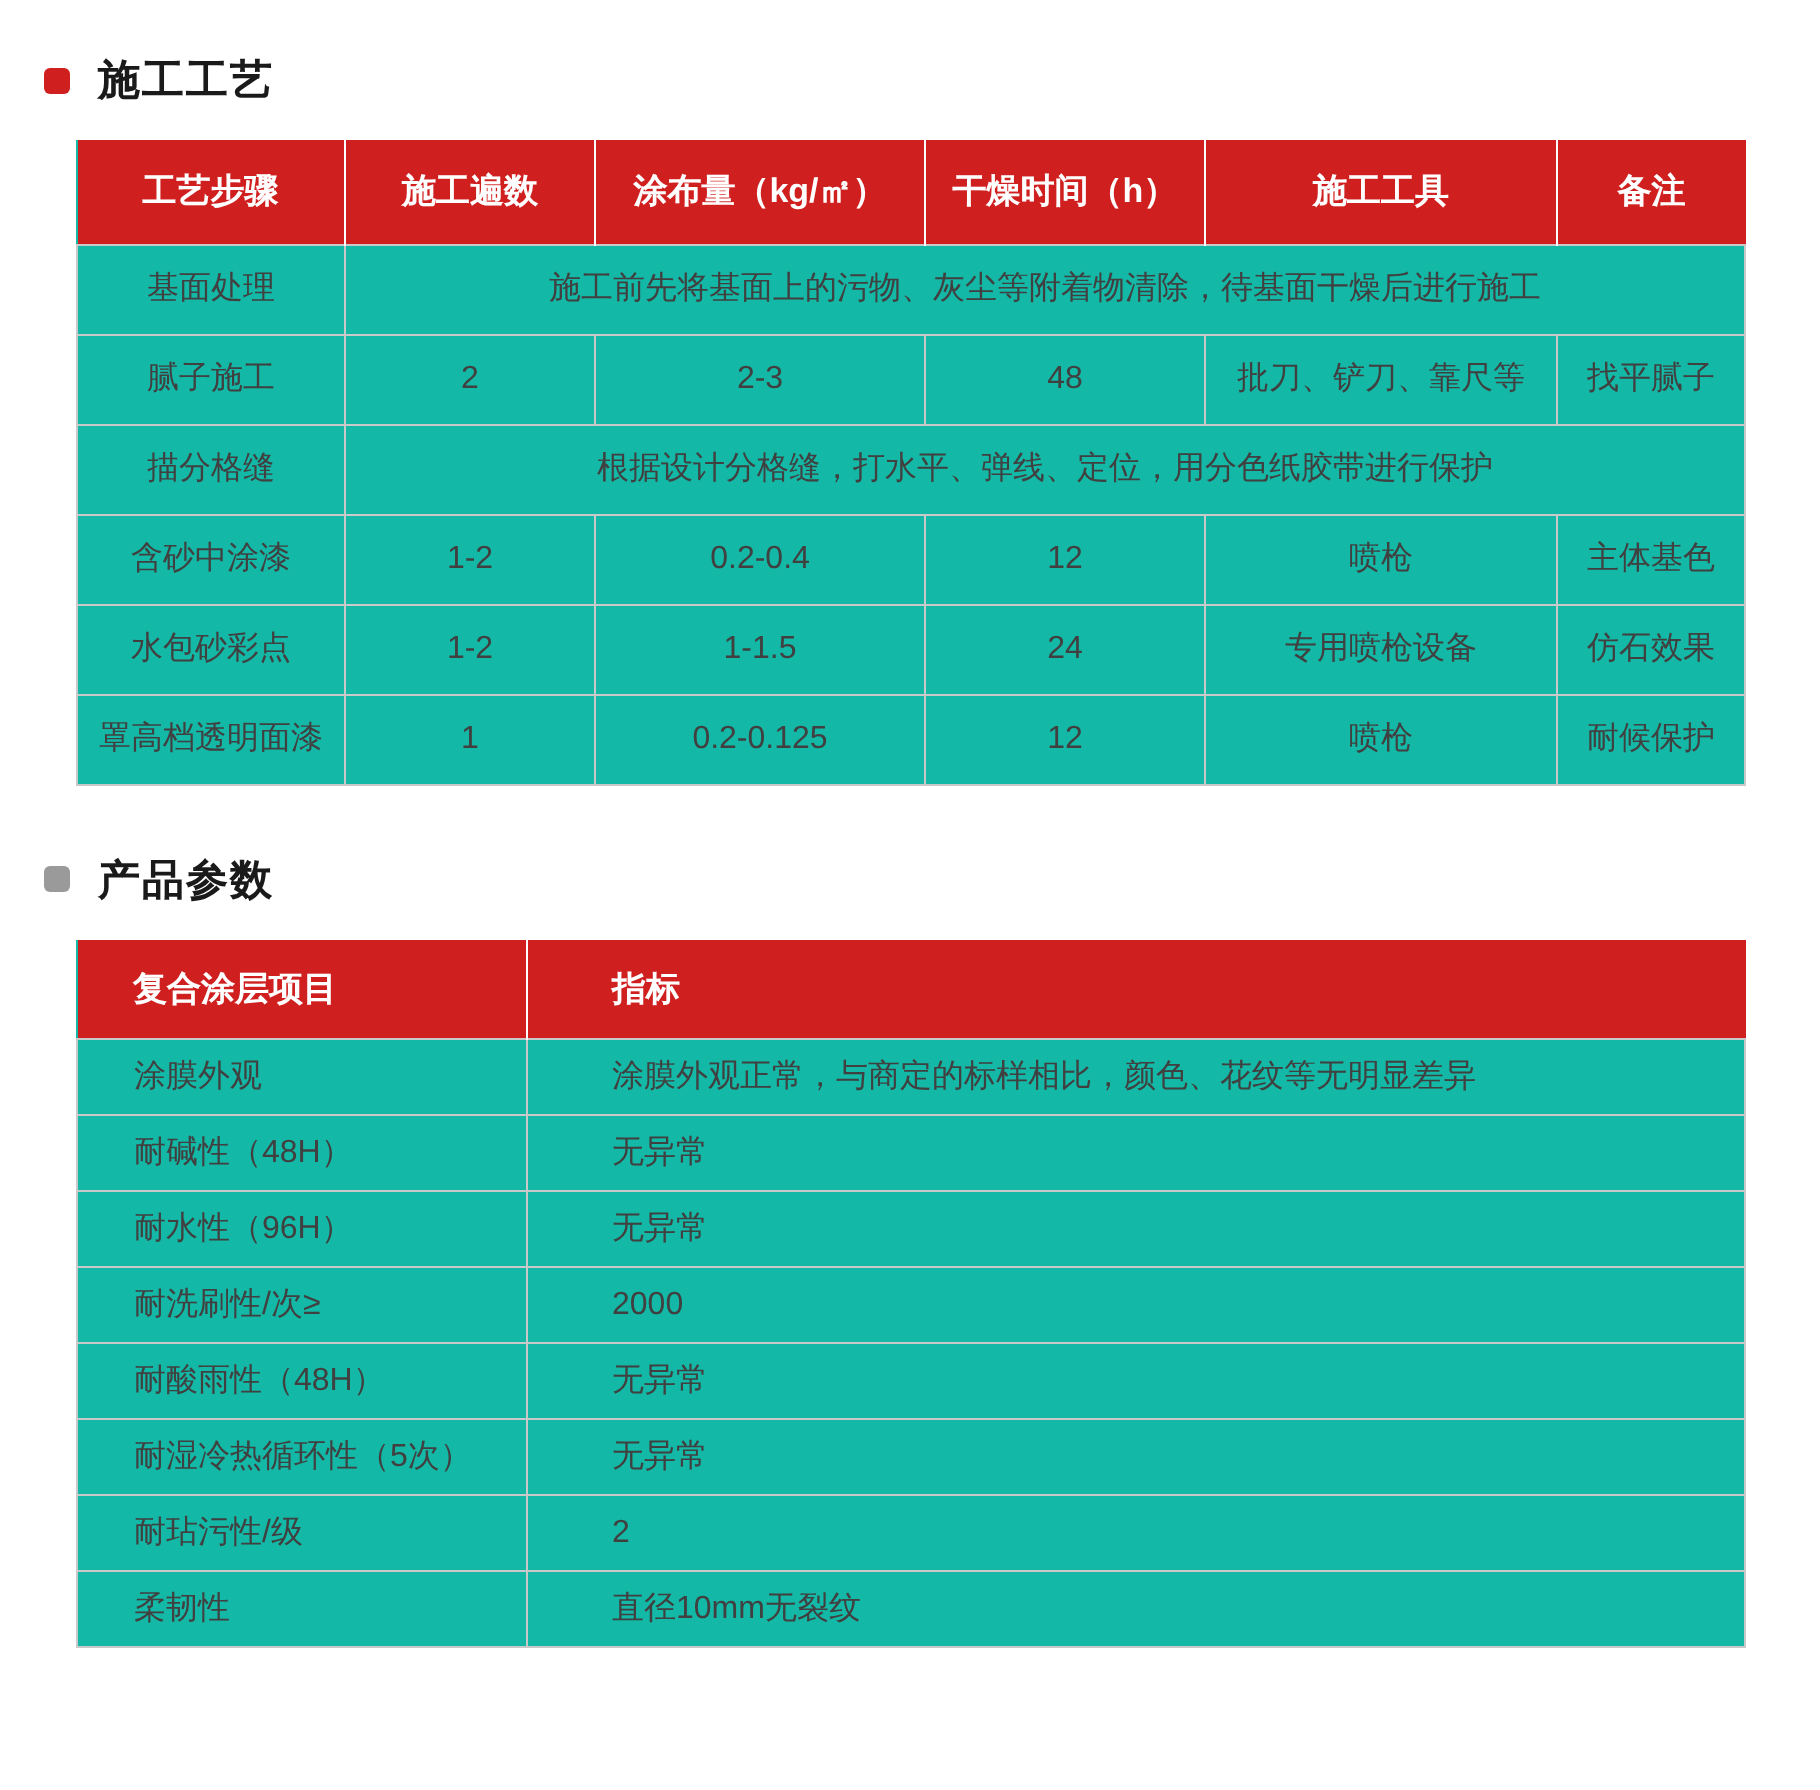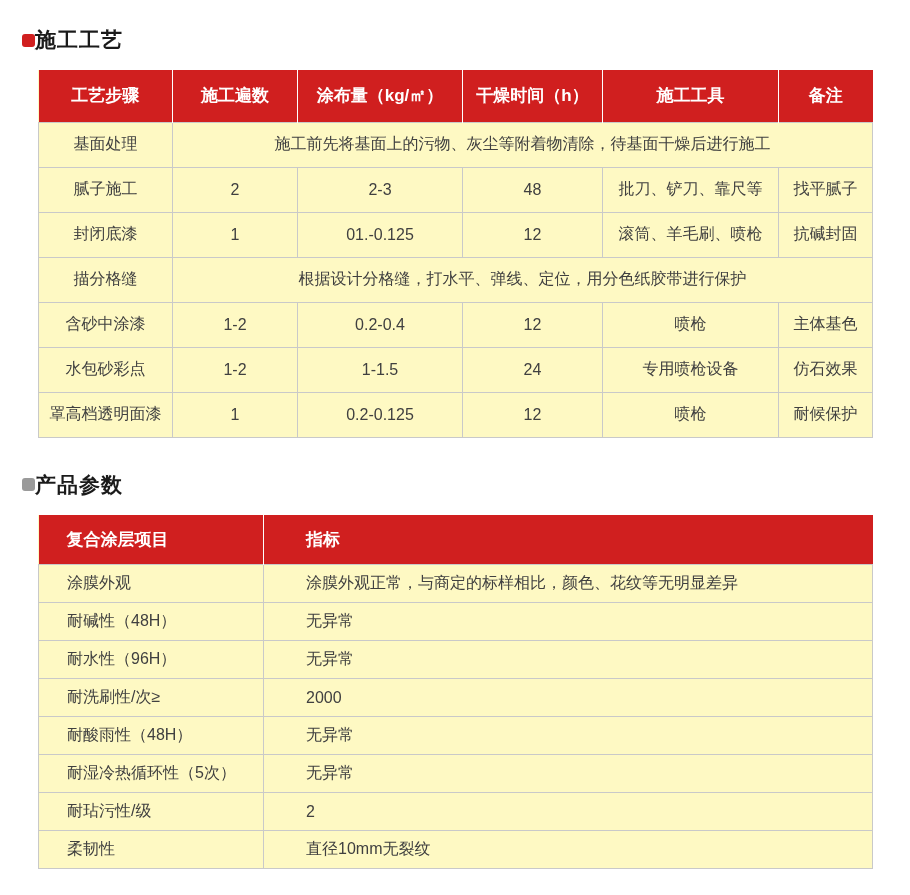--- a/index.html
+++ b/index.html
@@ -11,37 +11,37 @@
   }
   *{box-sizing:border-box;}
   html,body{margin:0;padding:0;}
   body{
     width:910px;height:895px;background:#ffffff;
     font-family:"Liberation Sans","DejaVu Sans",sans-serif;
     color:var(--text-body);
   }
   
   .section-title{
-    display:flex;align-items:center;
+    display:flex;align-items:center;gap:14px;
     margin:0 0 0 22px;padding-top:26px;
   }
   .bullet{
     width:13px;height:13px;border-radius:3px;flex:0 0 auto;
   }
   .bullet.red{background:var(--red);}
   .bullet.gray{background:var(--gray-bullet);}
   .section-title h2{
     margin:0;font-size:21px;font-weight:bold;color:var(--text-dark);
     letter-spacing:1px;
   }
   
   table{
     border-collapse:collapse;table-layout:fixed;
     margin:16px 0 0 38px;width:834px;
-    background:#fef9c3;
+    background:#14b8a6;
   }
   th{
     background:var(--red);color:#ffffff;
     font-size:17px;font-weight:bold;
     height:52px;padding:0 4px;
     border-right:1px solid #ffffff;
   }
   th:last-child{border-right:none;}
   td{
     border:1px solid var(--border);
@@ -91,28 +91,20 @@
       <td>基面处理</td>
       <td colspan="5">施工前先将基面上的污物、灰尘等附着物清除，待基面干燥后进行施工</td>
     </tr>
     <tr>
       <td>腻子施工</td>
       <td>2</td>
       <td>2-3</td>
       <td>48</td>
       <td>批刀、铲刀、靠尺等</td>
       <td>找平腻子</td>
-    </tr>
-    <tr>
-      <td>封闭底漆</td>
-      <td>1</td>
-      <td>01.-0.125</td>
-      <td>12</td>
-      <td>滚筒、羊毛刷、喷枪</td>
-      <td>抗碱封固</td>
     </tr>
     <tr>
       <td>描分格缝</td>
       <td colspan="5">根据设计分格缝，打水平、弹线、定位，用分色纸胶带进行保护</td>
     </tr>
     <tr>
       <td>含砂中涂漆</td>
       <td>1-2</td>
       <td>0.2-0.4</td>
       <td>12</td>

